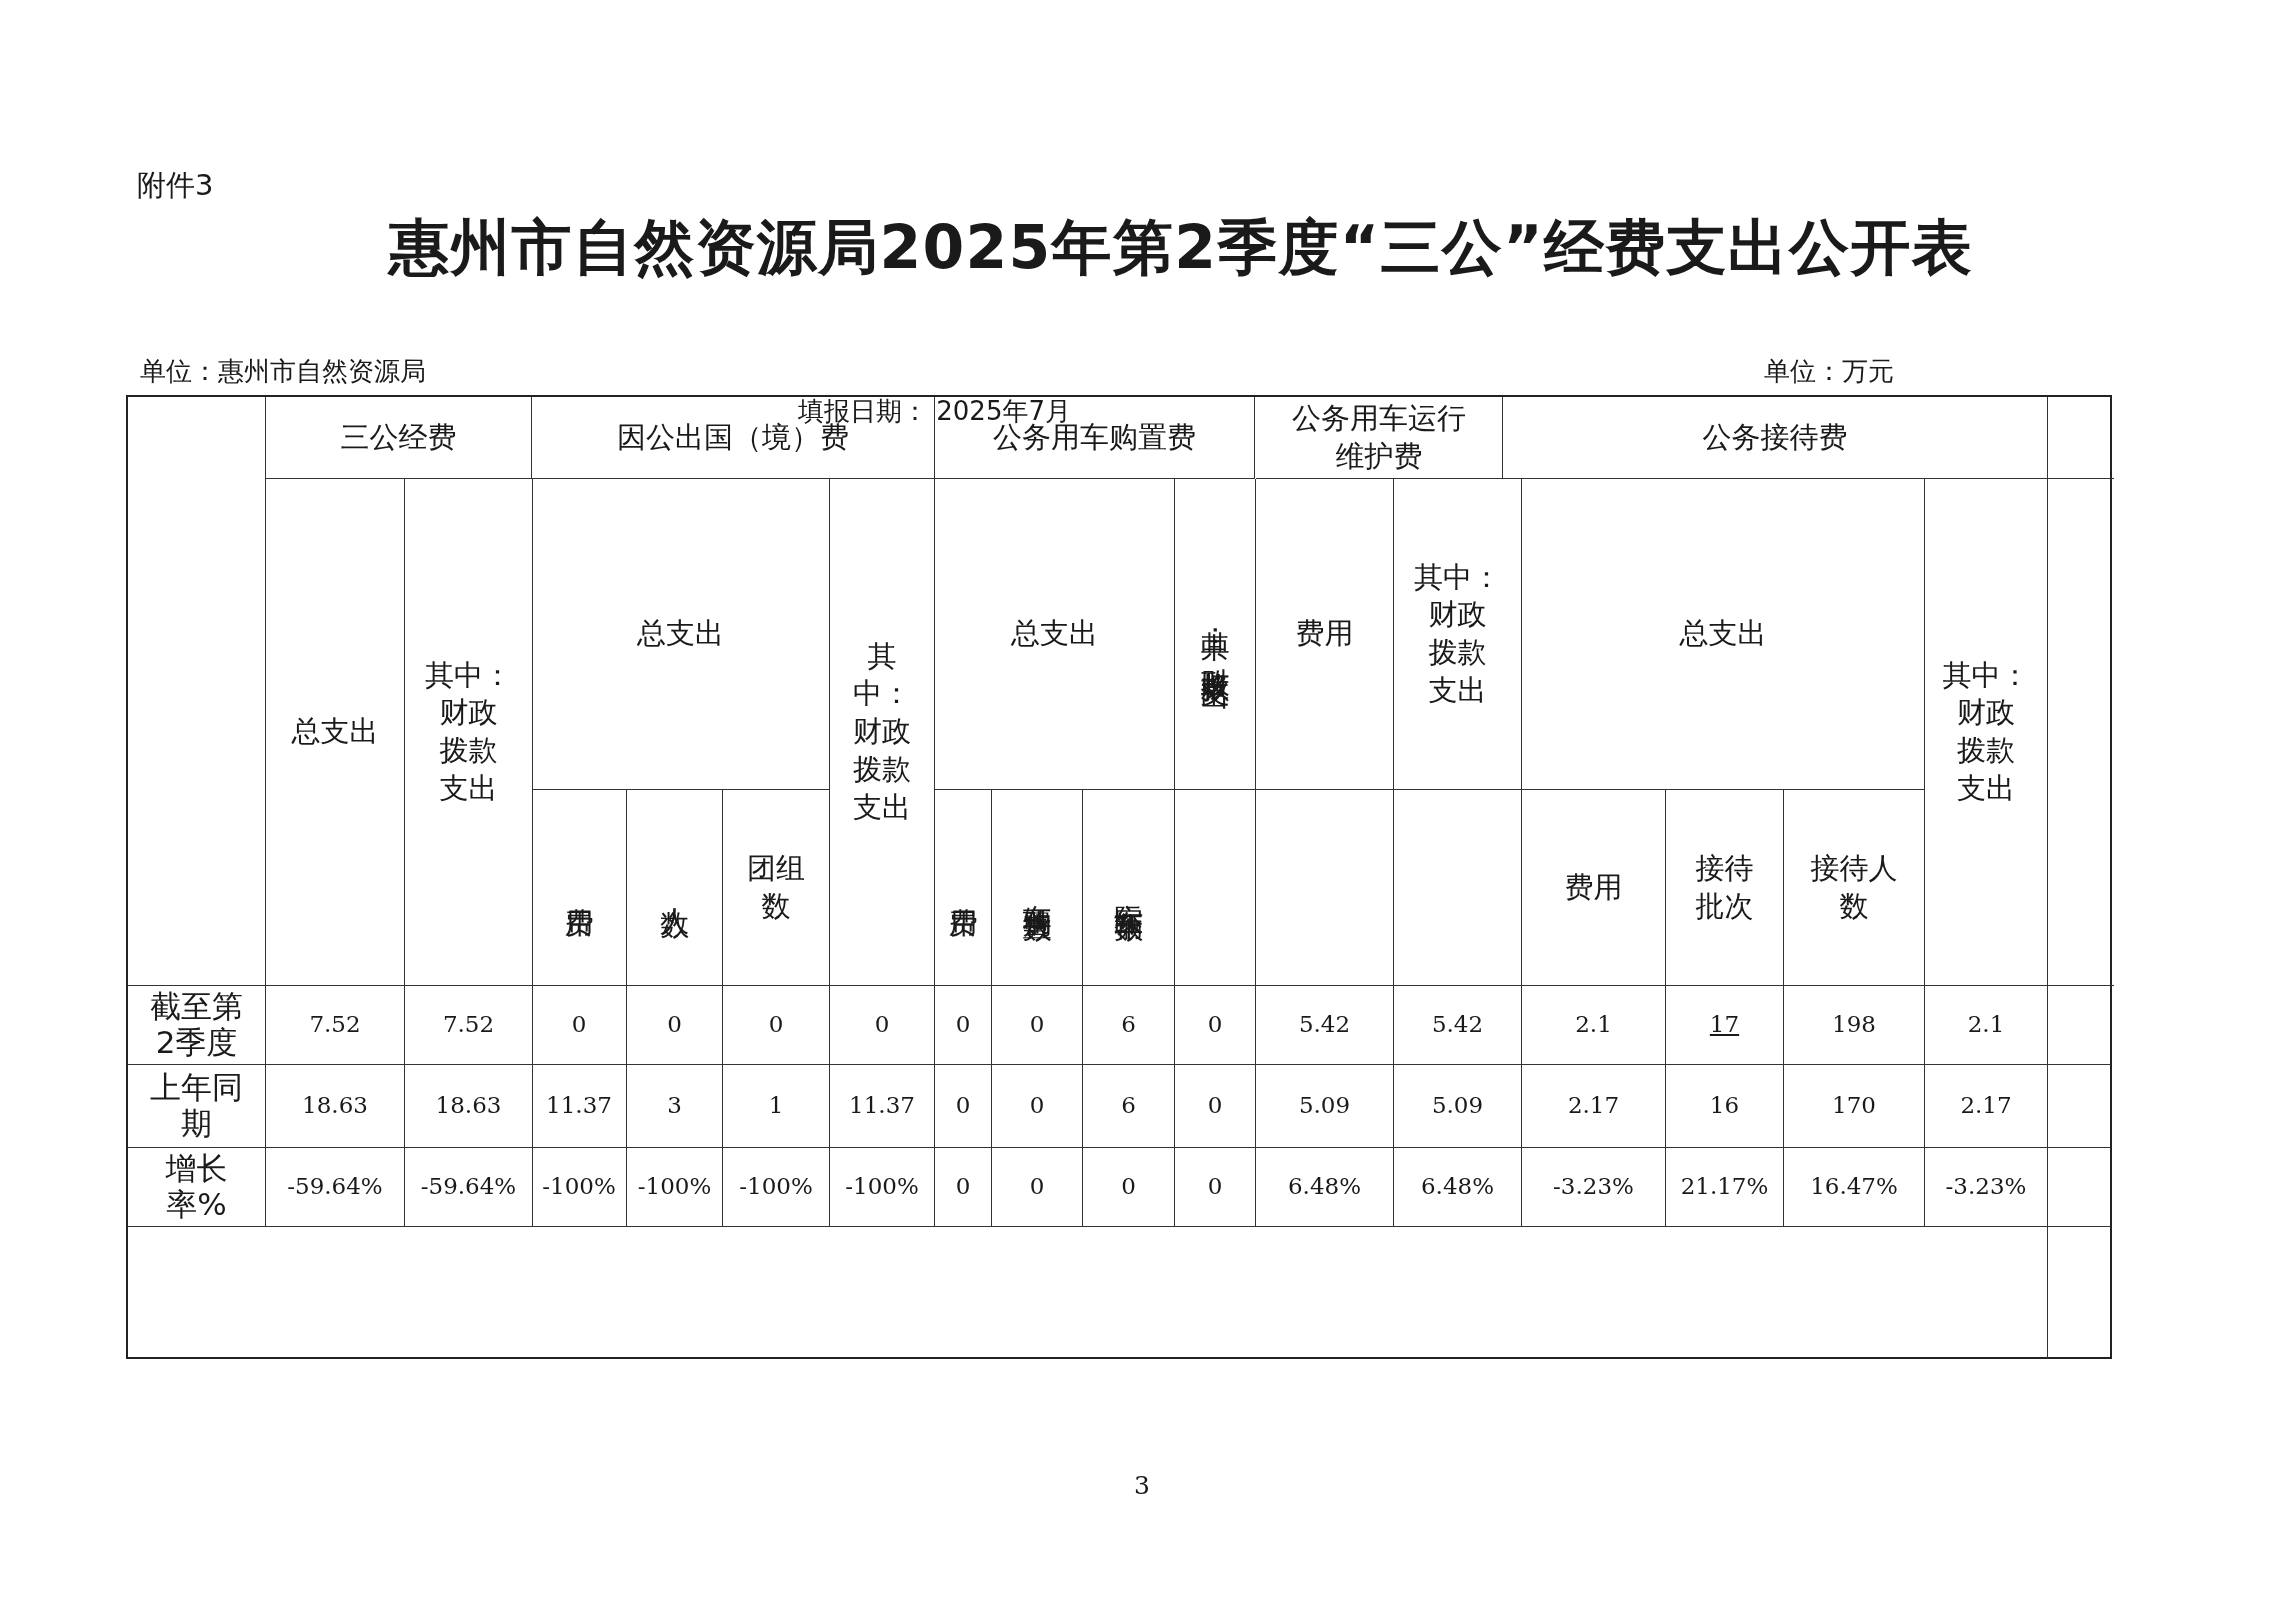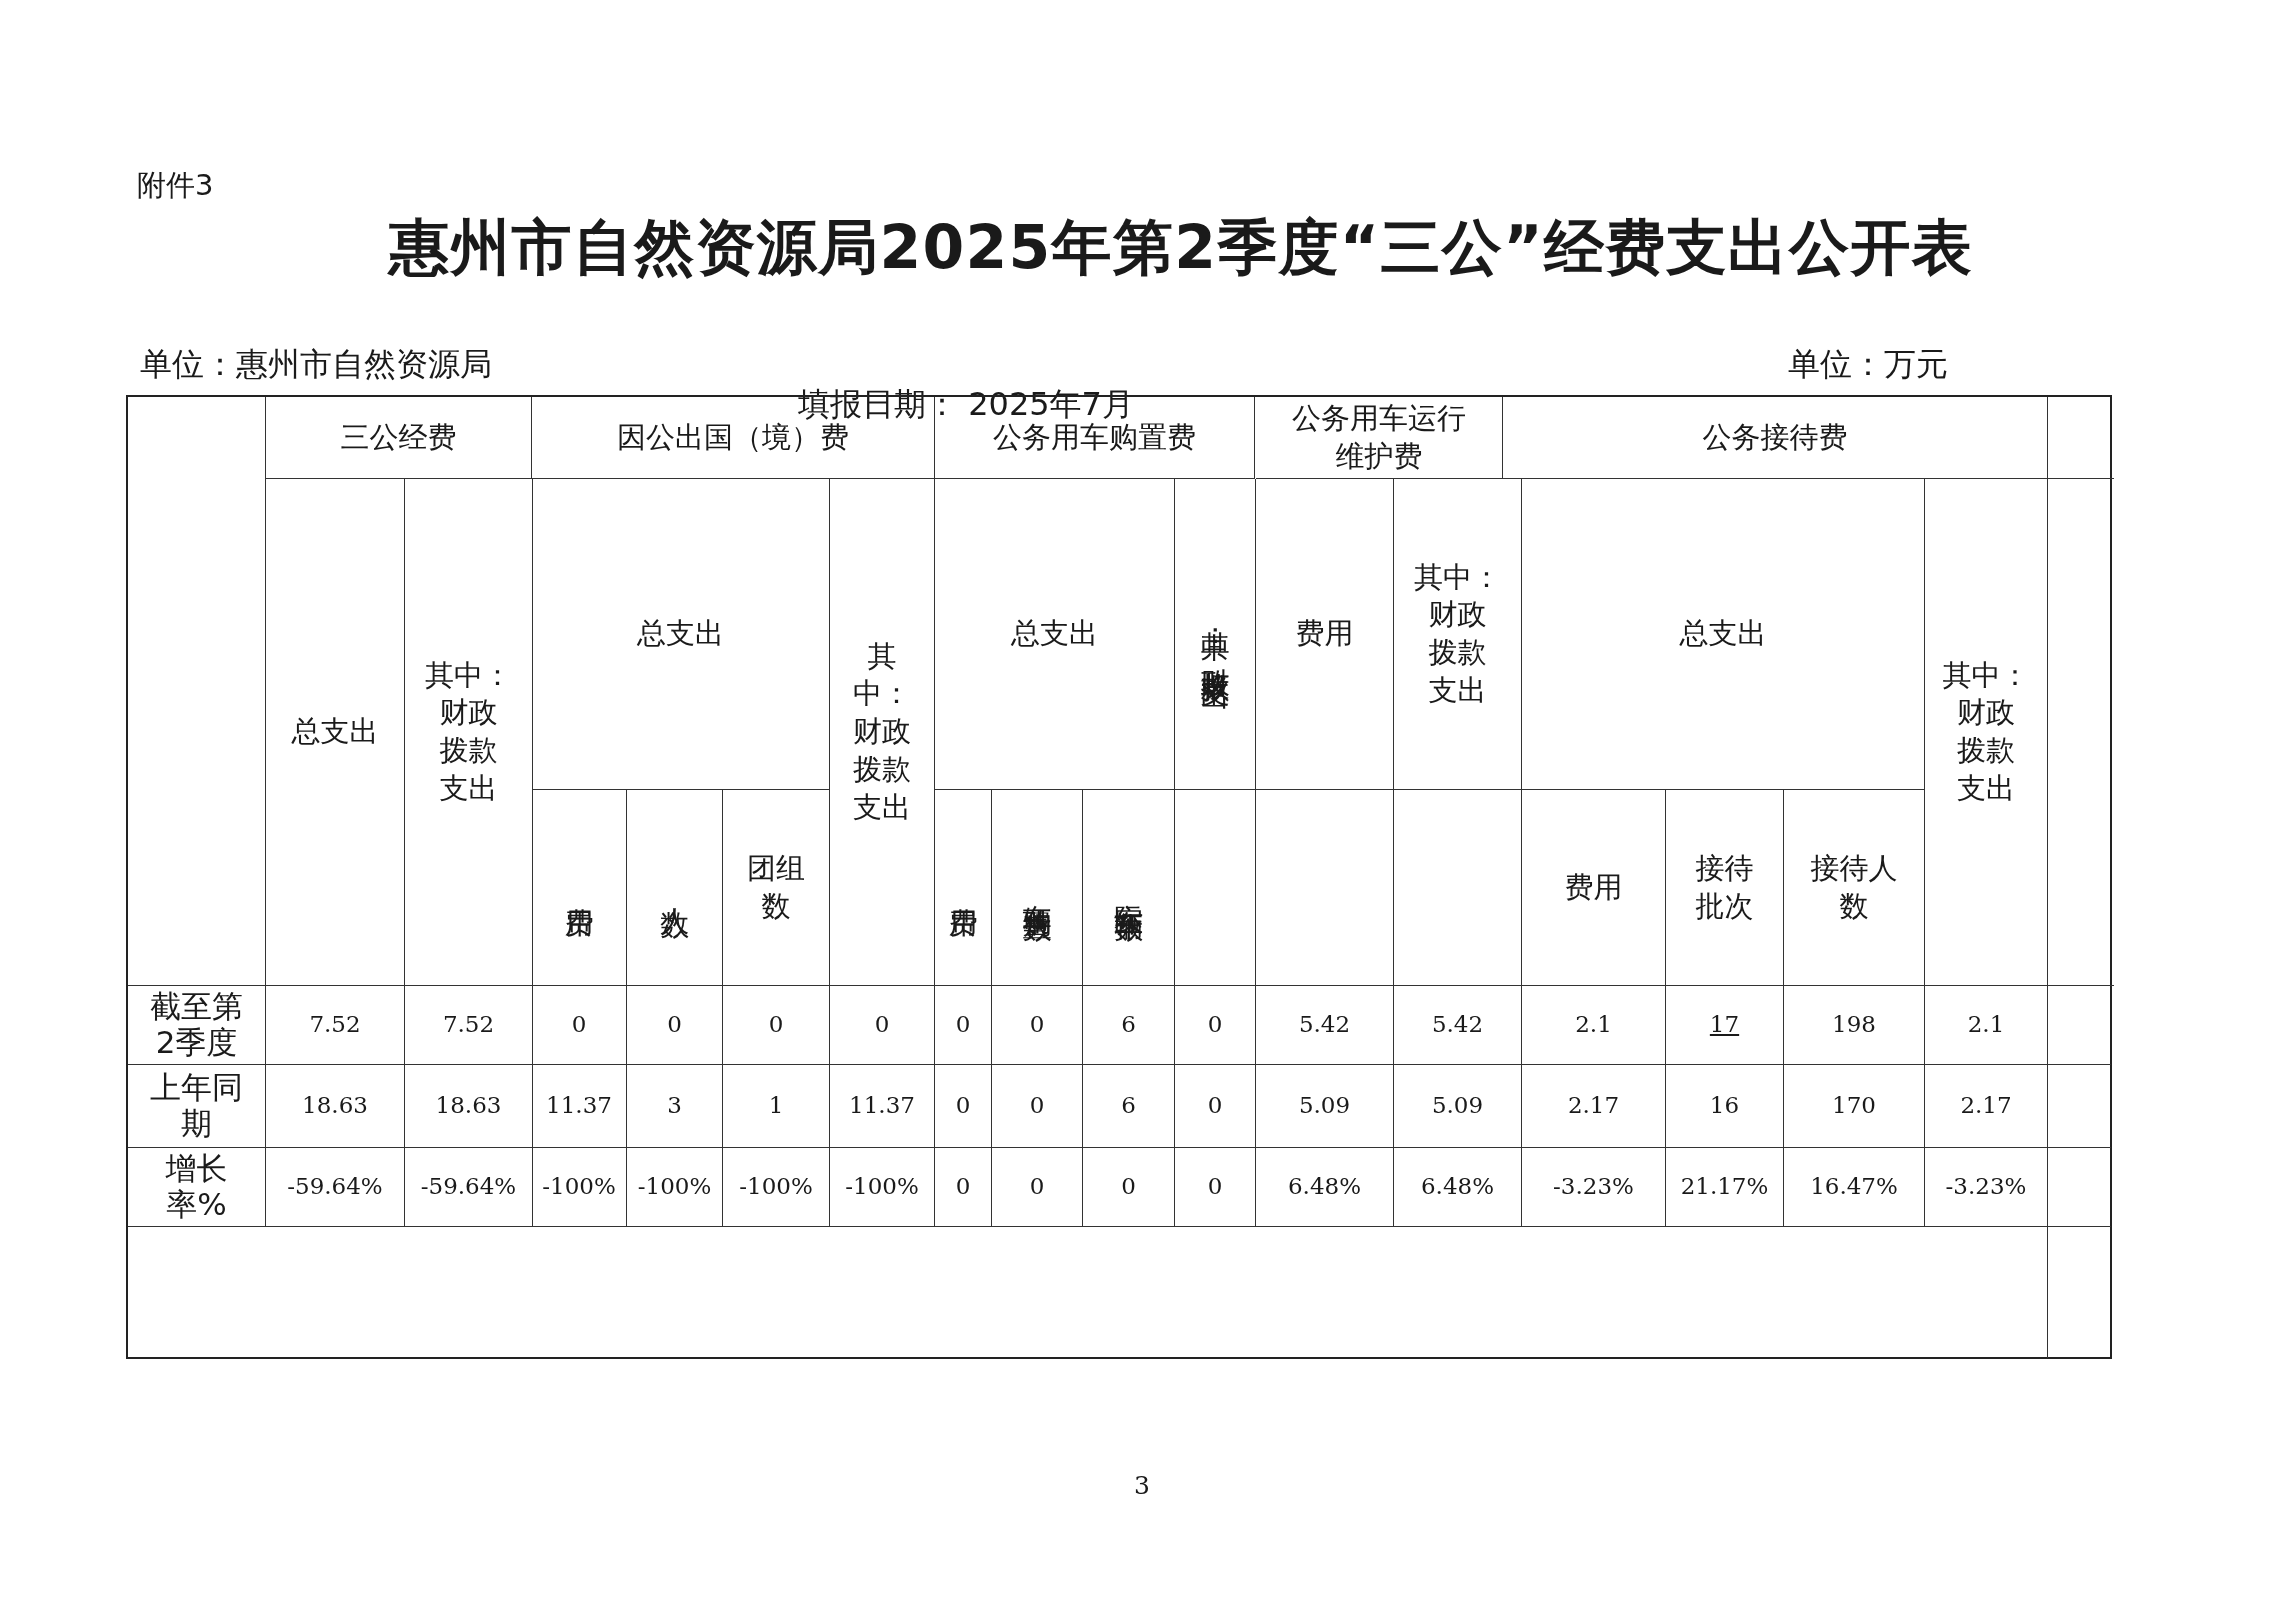--- a/index.html
+++ b/index.html
@@ -2,24 +2,24 @@
 <html style="font-size:10.4px"><head>
 <meta charset="utf-8">
 <style>
   html, body { margin:0; padding:0; background:#ffffff; }
   body { width:2284px; height:1617px; position:relative; overflow:hidden;
          font-family:"DejaVu Serif","Liberation Serif",serif; color:#1a1a1a; }
   .abs { position:absolute; }
   #attach { left:137px; top:166px; font-size:29px; font-family:"DejaVu Sans","Liberation Sans",sans-serif; }
   #title { left:0; width:2284px; top:208px; text-align:center; font-size:60px; font-weight:bold;
            font-family:"DejaVu Sans","Liberation Sans",sans-serif; letter-spacing:1.3px; padding-left:78px; box-sizing:border-box; }
-  .meta { top:343px; font-size:32px; font-family:"DejaVu Sans","Liberation Sans",sans-serif; }
+  .meta { top:354px; font-size:26px; font-family:"DejaVu Sans","Liberation Sans",sans-serif; }
   #unit-left { left:140px; }
   #fill-date { left:798px;margin-top:40px; }
-  #unit-right { left:1764px;margin-left:24px; }
+  #unit-right { left:1764px; }
   #tbl { left:126px; top:395px; width:1986px; height:964px; border:2.6px solid #222; box-sizing:border-box; }
   .cell { position:absolute; box-sizing:border-box; border-right:1.3px solid #333; border-bottom:1.3px solid #333;
           display:flex; align-items:center; justify-content:center; text-align:center;
           font-size:29px; line-height:1.3; font-family:"DejaVu Sans","Liberation Sans",sans-serif; }
   .num { font-family:"DejaVu Serif","Liberation Serif",serif; font-size:23px; }
   .vert { writing-mode:vertical-rl; text-orientation:upright; letter-spacing:2.6px; }
   .wrap { white-space:pre-line; }
   #page-no { left:0; width:2284px; top:1471px; text-align:center; font-size:25px; }
 </style>
 </head>

